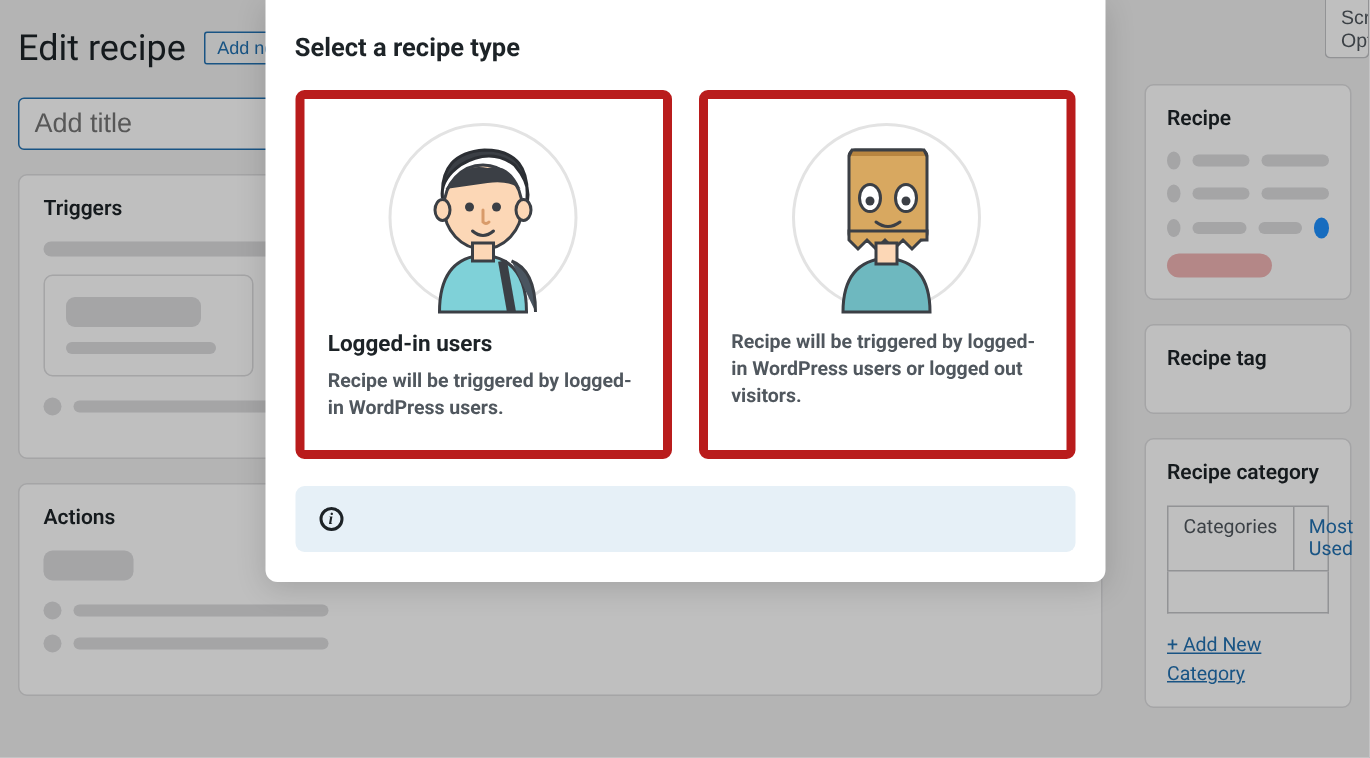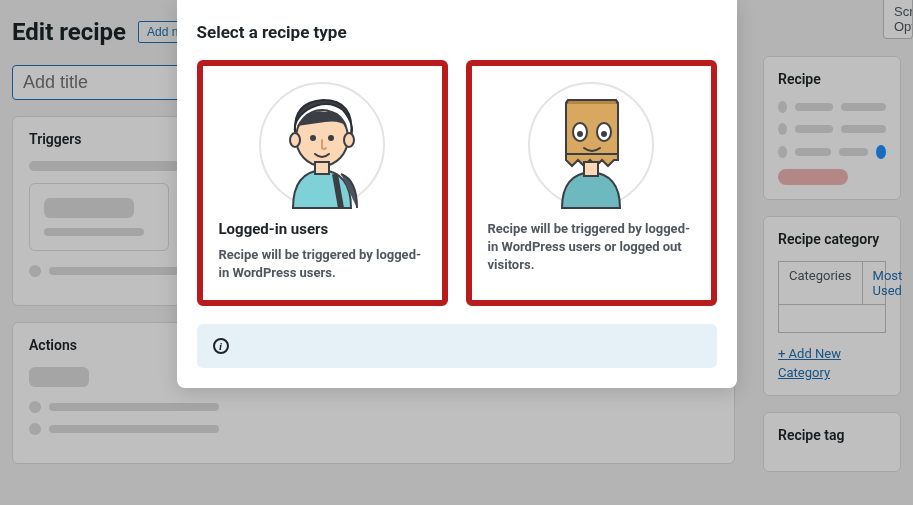--- a/index.html
+++ b/index.html
@@ -18,21 +18,21 @@
     padding: 0 12px;
   }
   .page-header {
     display: flex;
     align-items: center;
     gap: 12px;
     padding: 18px 0 10px;
   }
   .page-title {
     font-size: 24px;
-    font-weight: 700;
+    font-weight: 400;
   }
   .add-new {
     border: 1px solid #2271b1;
     color: #2271b1;
     background: #f6f7f7;
     font-size: 12px;
     padding: 3px 8px;
     border-radius: 2px;
     cursor: pointer;
   }
@@ -286,31 +286,31 @@
         <div class="row">
             <span class="skel-circle"></span>
             <span class="skel sm" style="width:50px"></span>
             <span class="skel sm" style="width:40px"></span>
             <span class="dot-blue"></span>
           </div>
         <span class="badge-red"></span>
       </div>
 
       <div class="recipe-sidebar-box">
+        <h3>Recipe tag</h3>
+      </div>
+
+      <div class="recipe-sidebar-box">
         <h3>Recipe category</h3>
         <div class="tabs">
           <div class="tab">Categories</div>
           <div class="tab link">Most Used</div>
         </div>
         <div style="height:28px;border:1px solid #c3c4c7;border-top:none;margin-top:-8px;margin-bottom:10px"></div>
         <a class="addcat">+ Add New Category</a>
-      </div>
-
-      <div class="recipe-sidebar-box">
-        <h3>Recipe tag</h3>
       </div>
     </div>
   </div>
 </div>
 
 <div class="overlay"></div>
 
 <div class="modal">
   <h2>Select a recipe type</h2>
   <div class="cards">

